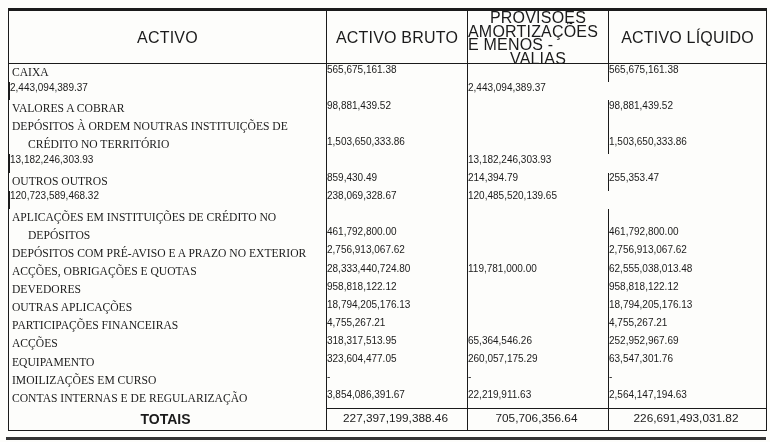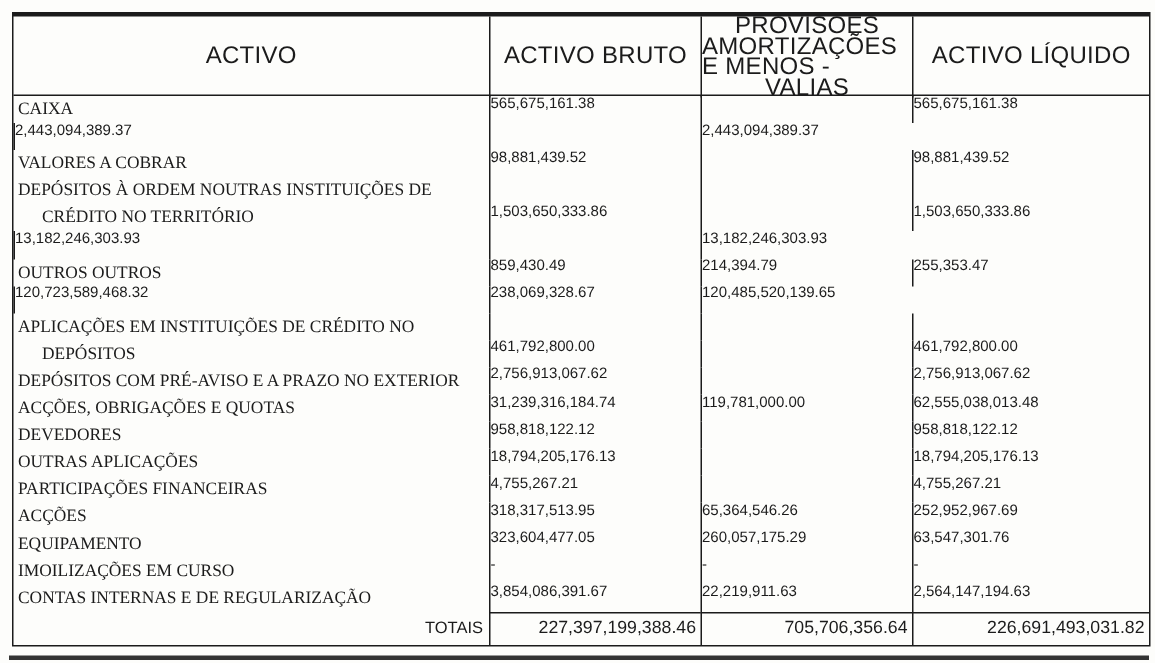--- a/index.html
+++ b/index.html
@@ -46,27 +46,27 @@
     border-left:1.4px solid #1b1b1b;
     white-space:nowrap;
   }
   .cell-num > span{ position:relative; top:-3.5px; }
   .totals-row{
     display:grid;
     grid-template-columns:317px 141px 141px 1fr;
     height:22px;
   }
   .totals-label{
-    text-align:right; padding-right:4px;
-    font-size:11px; line-height:22px; white-space:nowrap;
+    text-align:center; padding-right:4px;
+    font-size:14px; line-height:22px; white-space:nowrap;font-weight:bold;
   }
   .totals-num{
     border-left:1.4px solid #1b1b1b;
     border-top:1.4px solid #1b1b1b;
-    text-align:right; padding-right:3px;
+    text-align:center; padding-right:3px;
     font-size:11.8px; line-height:19px; white-space:nowrap;
   }
   .bottom-edge{
     position:absolute; left:6px; top:437px; width:760px; height:3px;
     background:#343434;
   }
 </style>
 </head>
 <body>
 
@@ -148,21 +148,21 @@
         <div class="cell-num"><span>461,792,800.00</span></div>
       </div>
       <div class="trow">
         <div class="cell-label">DEPÓSITOS COM PRÉ-AVISO E A PRAZO NO EXTERIOR</div>
         <div class="cell-num"><span>2,756,913,067.62</span></div>
         <div class="cell-num"><span></span></div>
         <div class="cell-num"><span>2,756,913,067.62</span></div>
       </div>
       <div class="trow">
         <div class="cell-label">ACÇÕES, OBRIGAÇÕES E QUOTAS</div>
-        <div class="cell-num"><span>31,239,316,184.74</span></div>
+        <div class="cell-num"><span>28,333,440,724.80</span></div>
         <div class="cell-num"><span>119,781,000.00</span></div>
         <div class="cell-num"><span>62,555,038,013.48</span></div>
       </div>
       <div class="trow">
         <div class="cell-label">DEVEDORES</div>
         <div class="cell-num"><span>958,818,122.12</span></div>
         <div class="cell-num"><span></span></div>
         <div class="cell-num"><span>958,818,122.12</span></div>
       </div>
       <div class="trow">

